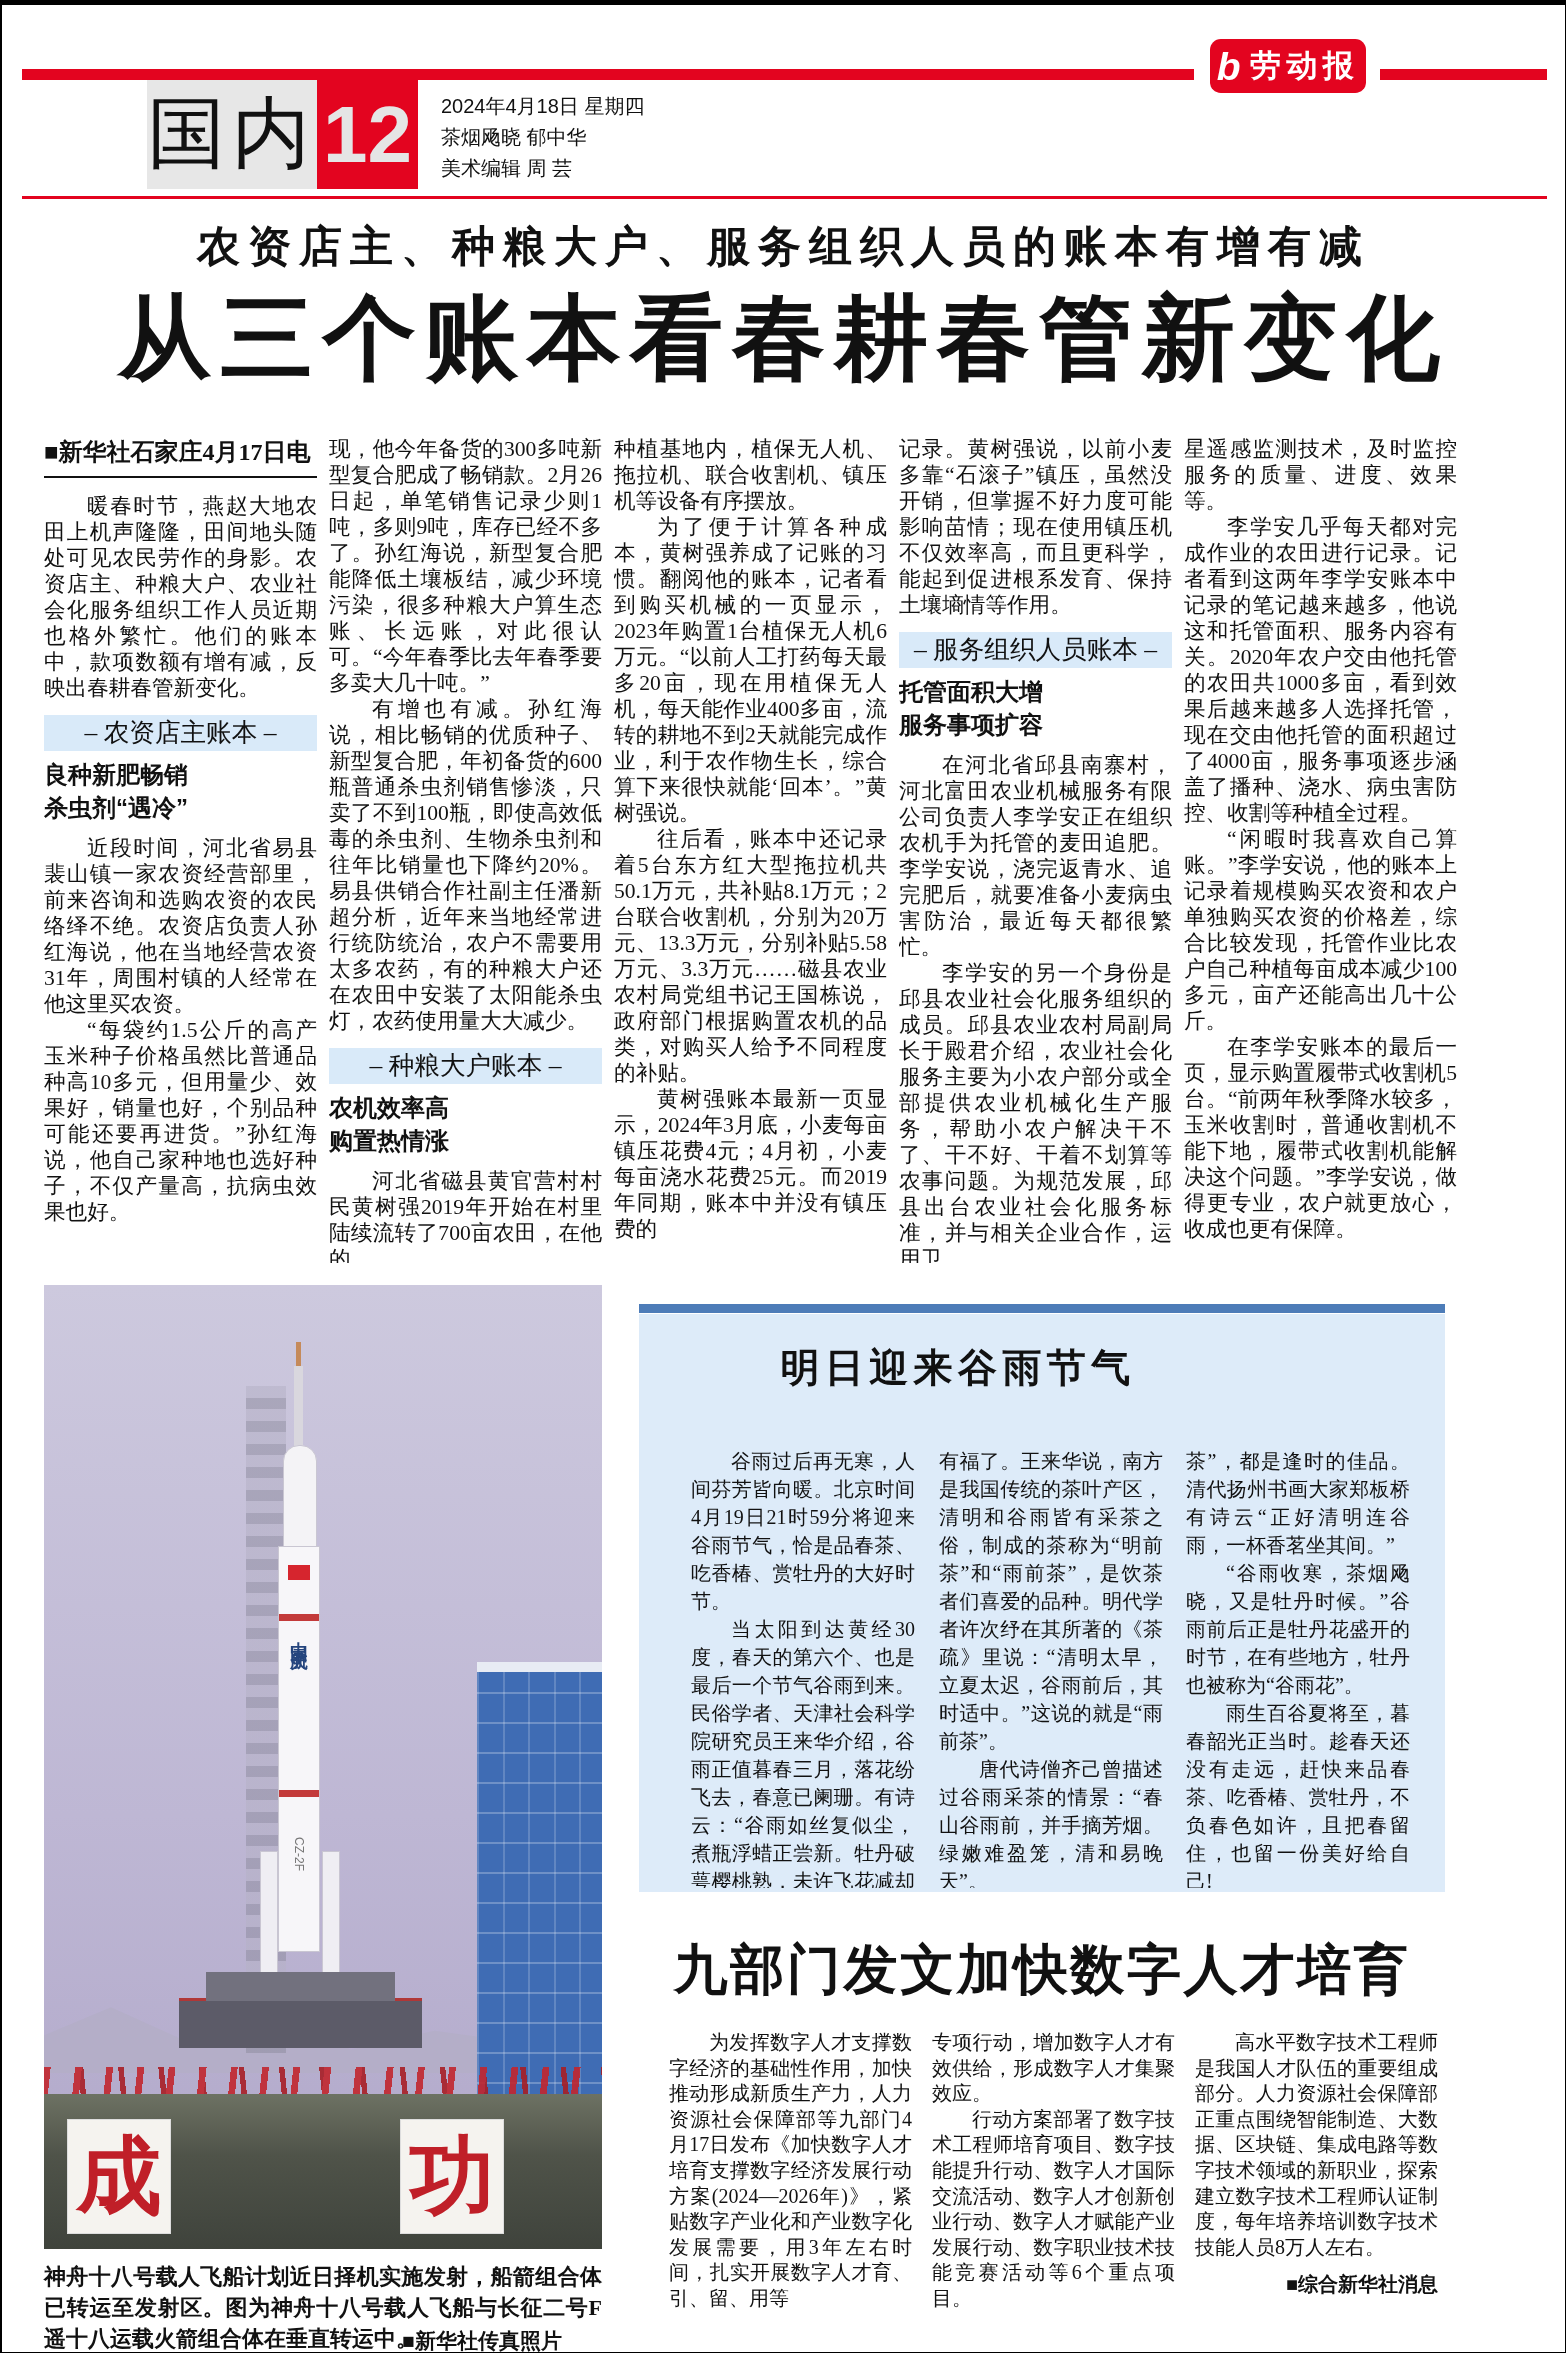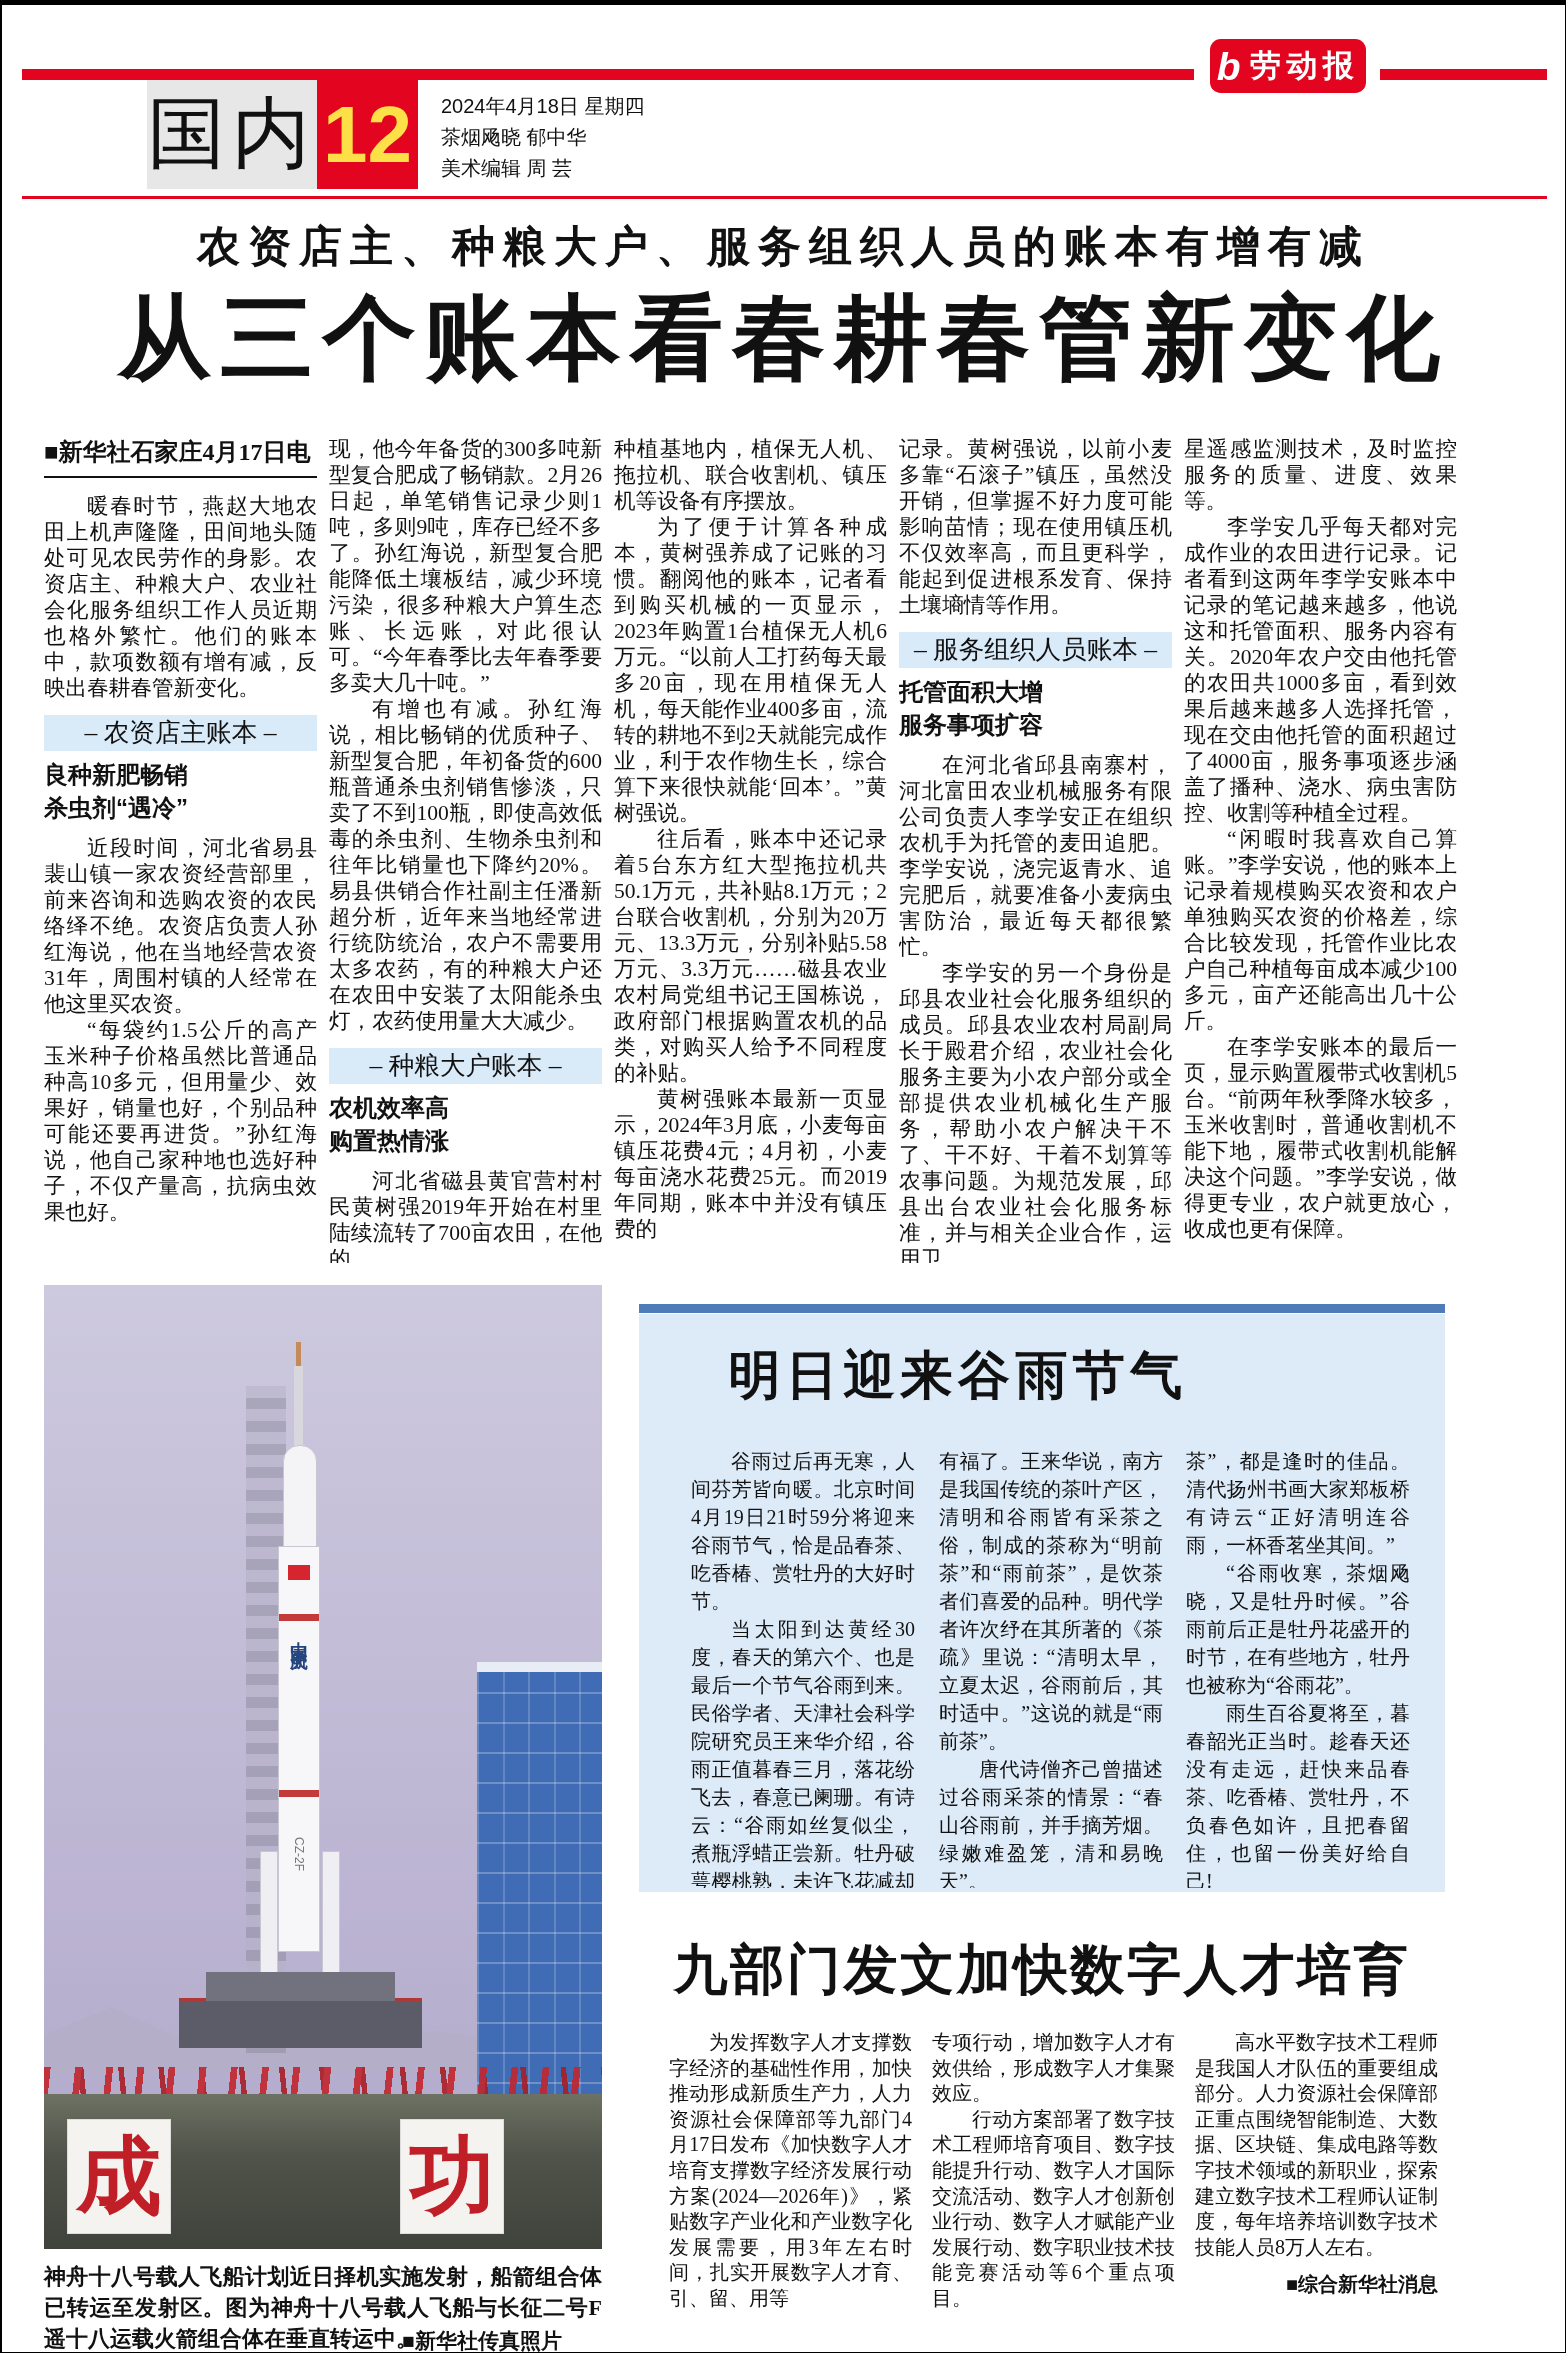--- a/index.html
+++ b/index.html
@@ -11,21 +11,21 @@
   
   .topbar{position:absolute;top:64px;height:10.8px;background:var(--red);}
   .seg-left{left:20px;width:1172px;}
   .seg-right{left:1378px;width:1516px;max-width:167px;}
   .masthead{position:absolute;left:1208px;top:34px;width:156px;height:54px;background:var(--red);
             border-radius:10.8px;display:flex;align-items:center;justify-content:center;gap:9.4px;color:#fff;}
   .bmark{font-family:"Liberation Sans",sans-serif;font-weight:bold;font-size:39px;font-style:italic;line-height:1;}
   .mh-text{font-size:31px;font-weight:bold;letter-spacing:5.4px;font-family:"Liberation Serif",serif;}
   .section-box{position:absolute;left:145px;top:75px;width:170px;height:109px;background:#e7e7e7;
                display:flex;align-items:center;justify-content:center;font-size:78px;letter-spacing:6.7px;font-weight:500;}
-  .pagenum{position:absolute;left:315px;top:75px;width:101px;height:109px;background:var(--red);color:#fde047;
+  .pagenum{position:absolute;left:315px;top:75px;width:101px;height:109px;background:var(--red);color:#e5e5e5;
            display:flex;align-items:center;justify-content:center;font-family:"Liberation Sans",sans-serif;
            font-weight:bold;font-size:80px;}
   .meta{position:absolute;left:439px;top:86px;font-family:"Liberation Sans",sans-serif;
         font-size:20px;line-height:31px;font-weight:500;}
   .red-rule{position:absolute;left:20px;top:191px;width:1525px;height:3.4px;background:var(--red);}
 
   
   .kicker{position:absolute;left:0;top:213px;width:100%;text-align:center;
           font-size:43px;font-weight:bold;letter-spacing:8px;}
   .headline{position:absolute;left:0;top:271px;width:100%;text-align:center;
@@ -79,21 +79,21 @@
           display:flex;align-items:center;justify-content:center;font-size:85px;font-weight:bold;color:#c01f28;}
   .ban-l{left:23px;} .ban-r{left:356px;}
   .caption{position:absolute;left:42px;top:2256px;width:558px;font-weight:bold;
            font-size:22px;line-height:31px;text-align:justify;}
   .photo-credit{position:absolute;left:42px;top:2322px;width:518px;text-align:right;font-weight:bold;font-size:21px;}
 
   
   .guyu-bar{position:absolute;left:637px;top:1299px;width:806px;max-width:806px;height:9.4px;background:#4d7cb8;}
   .guyu-box{position:absolute;left:637px;top:1309px;width:806px;height:578px;background:var(--guyubg);}
   .guyu-title{position:absolute;left:637px;top:1336px;width:638px;text-align:center;
-              font-size:52px;font-weight:bold;letter-spacing:5.4px;}
+              font-size:39px;font-weight:bold;letter-spacing:5.4px;}
   .gcol{position:absolute;top:1442px;width:224px;height:441px;overflow:hidden;}
   .g1{left:689px;} .g2{left:937px;} .g3{left:1184px;}
   .gcol .blk{font-size:20px;line-height:28px;text-indent:40px;}
   .gcol .b-p-cont{text-indent:0;}
   .b-credit{font-weight:bold;text-indent:0;margin-top:9.4px;font-size:21px;}
 
   
   .digi-title{position:absolute;left:637px;top:1929px;width:806px;text-align:center;
               font-size:54px;font-weight:bold;letter-spacing:2.7px;}
   .dcol{position:absolute;top:2025px;width:243px;height:305px;overflow:hidden;}

